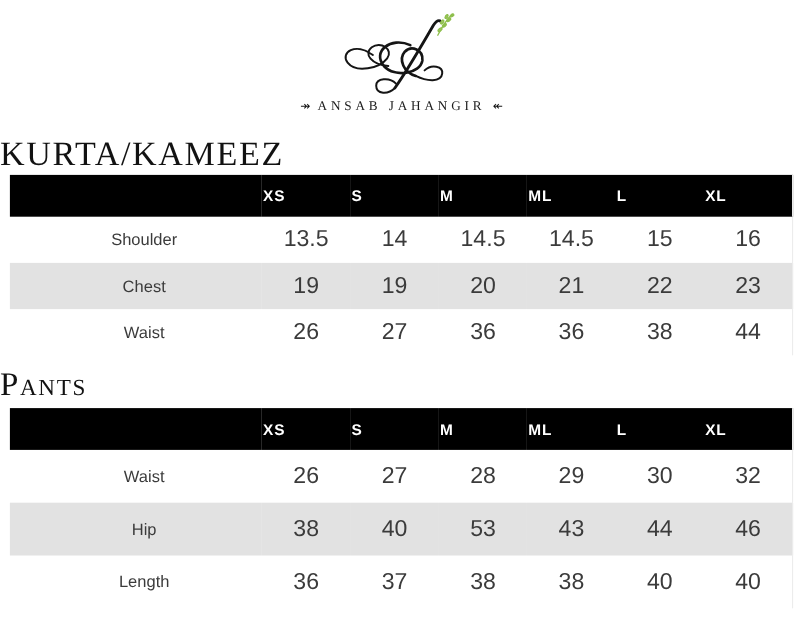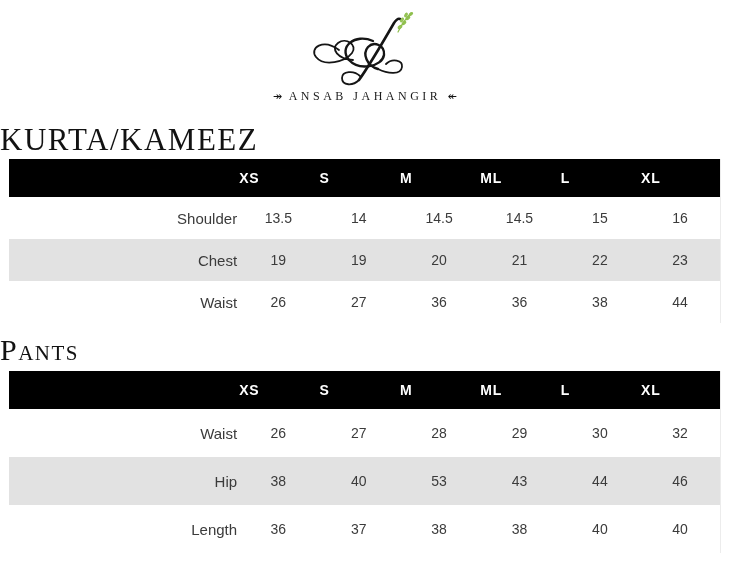--- a/index.html
+++ b/index.html
@@ -60,28 +60,28 @@
   table.size-table thead th {
     background: #000000;
     color: #ffffff;
     font-size: 14px;
     font-weight: 700;
     letter-spacing: 0.8px;
     height: 36px;
     text-align: left;
   }
   table.size-table tbody td {
-    font-size: 14px;
+    font-size: 21px;
     color: #3b3b3b;
     text-align: center;
     height: 40px;
   }
   table.t2 tbody td { height: 46px; }
   table.size-table tbody td.label {
-    text-align: right;
+    text-align: center;
     padding-left: 16px;
     font-size: 15px;
   }
   table.size-table tbody tr.alt { background: #e2e2e2; }
   col.c-label { width: 228px; }
   col.c-size { width: 80px; }
 </style>
 </head>
 <body>
 

